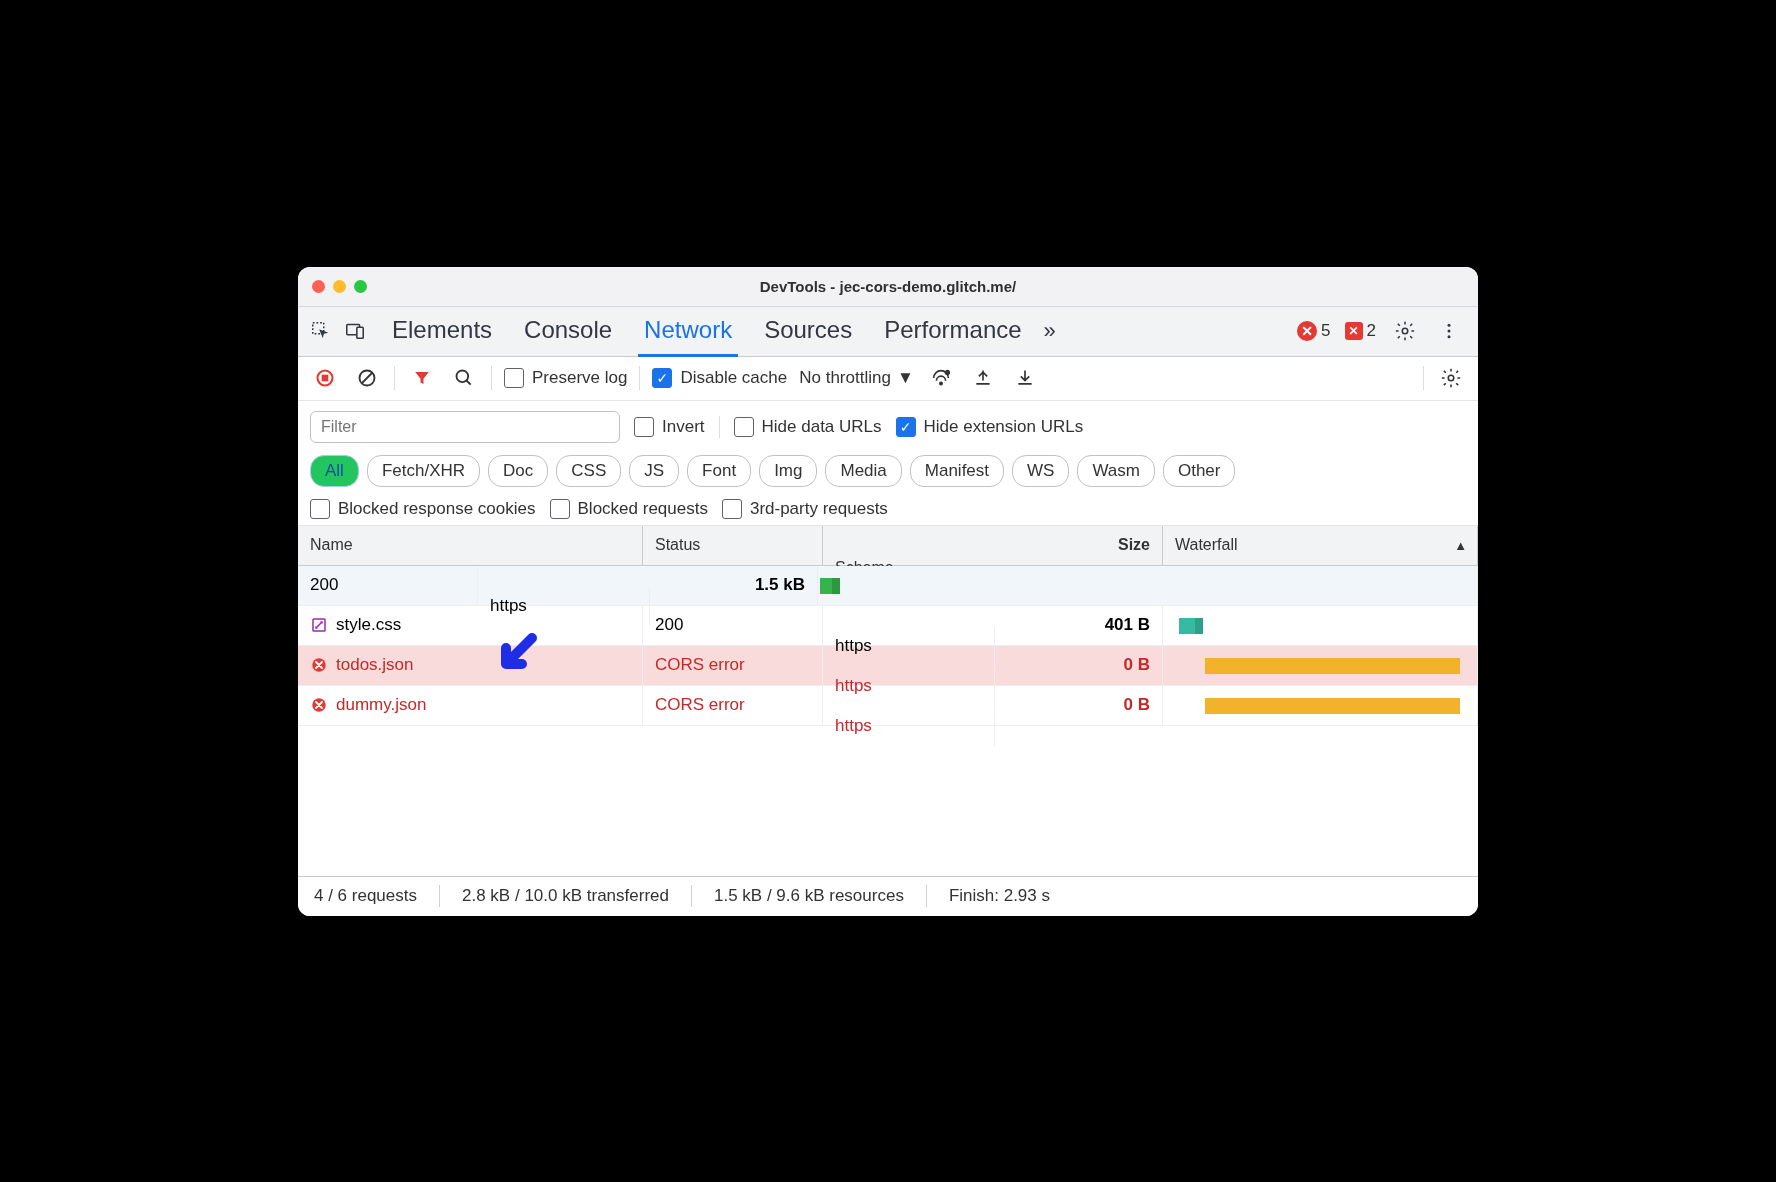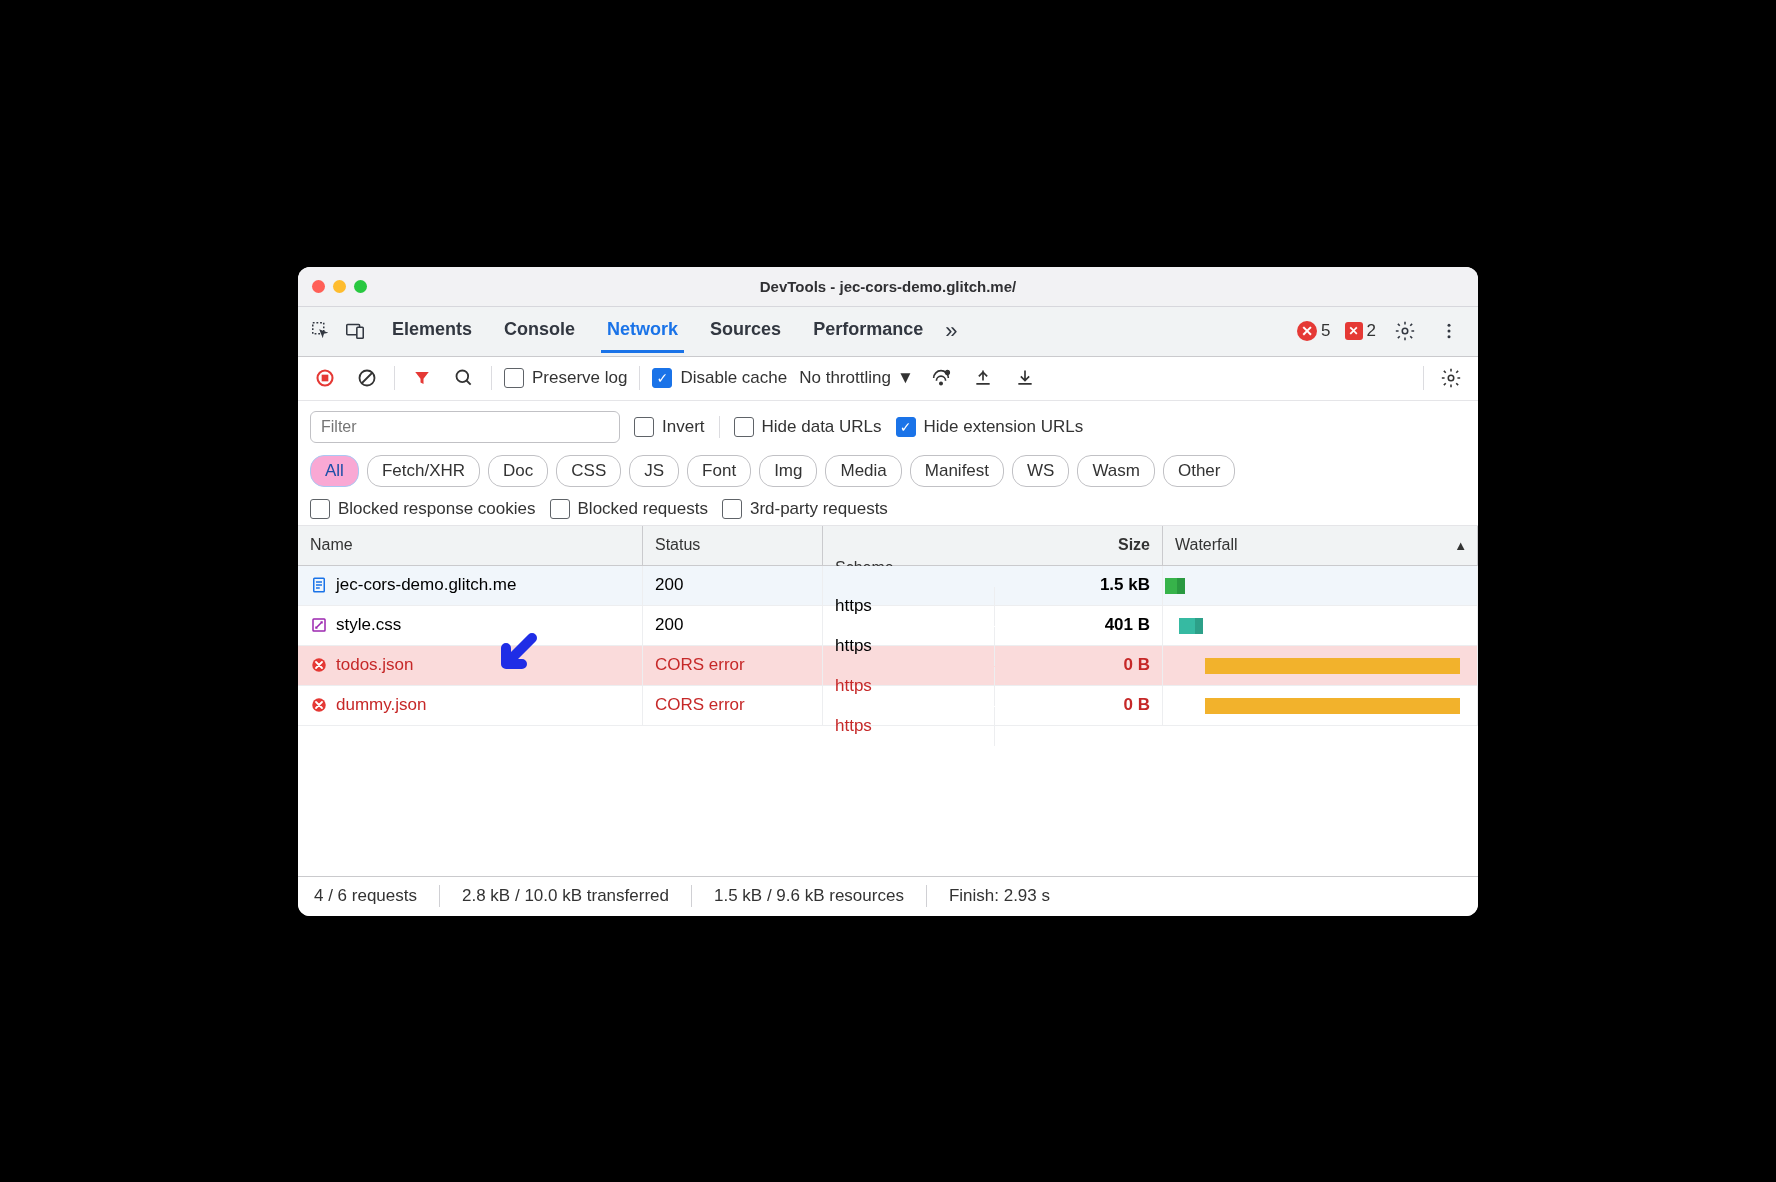--- a/index.html
+++ b/index.html
@@ -47,21 +47,21 @@
 .tabsbar {
   height: 50px;
   background: #f1f3f4;
   display: flex;
   align-items: center;
   border-bottom: 1px solid #cacacd;
   padding: 0 8px;
   gap: 4px;
 }
 .icon-btn { width: 30px; height: 30px; display:flex; align-items:center; justify-content:center; cursor:pointer; color:#323740; }
-.tabs { display:flex; gap:20px; margin-left:12px; font-size:18px; color:#323740;font-weight:bold; }
+.tabs { display:flex; gap:20px; margin-left:12px; font-size:24px; color:#323740; }
 .tab { padding: 10px 6px; cursor:pointer; }
 .tab.active { color:#1a73e8; border-bottom: 3px solid #1a73e8; }
 .tabmore { font-size:22px; color:#323740; margin-left:12px; cursor:pointer; }
 .right-icons { margin-left:auto; display:flex; align-items:center; gap:14px; padding-right:6px; }
 .badge { display:flex; align-items:center; gap:4px; font-size:17px; color:#333; }
 .badge .circ { width:20px; height:20px; border-radius:50%; display:flex; align-items:center; justify-content:center; color:#fff; font-size:14px; font-weight:bold; }
 .badge .circ.red { background:#e53935; }
 .badge .sq { width:18px; height:18px; background:#e53935; color:#fff; font-size:12px; font-weight:bold; border-radius:3px; display:flex; align-items:center; justify-content:center; }
 .toolbar2 {
   height: 44px;
@@ -85,21 +85,21 @@
 .filterinput {
   width: 310px; height:32px;
   border:1px solid #c1c1c5; border-radius:6px;
   padding:0 10px; font-size:16px;
 }
 .chipsrow { display:flex; gap:8px; width:100%; flex-wrap:wrap; }
 .chip {
   height:32px; padding:0 14px; border:1px solid #c1c1c5; border-radius:14px;
   display:flex; align-items:center; font-size:17px; color:#333; cursor:pointer;
 }
-.chip.active { background:#f9a8d4; border-color:#a9c8f3; color:#1b4fa7; }
+.chip.active { background:#22c55e; border-color:#a9c8f3; color:#1b4fa7; }
 .table-header {
   display:flex; height:40px; background:#f1f3f4; border-bottom:1px solid #cacacd;
   font-size:16px; color:#333;
 }
 .col { display:flex; align-items:center; padding:0 12px; border-right:1px solid #cacacd; }
 .col.name { width:345px; }
 .col.status { width:180px; }
 .col.scheme { width:172px;margin-top:42px; }
 .col.size { width:168px; justify-content:flex-end;font-weight:bold; }
 .col.waterfall { flex:1; position:relative; }
@@ -305,27 +305,20 @@
   </div>
 
   <div class="table-body" id="table-body">
 
     <div class="arrow-annot" style="left:196px; top:64px;">
       <svg width="48" height="48" viewBox="0 0 48 48">
           <path d="M38 8 L12 34 M12 34 L12 18 M12 34 L28 34" stroke="#1f2de6" stroke-width="10" stroke-linecap="round" stroke-linejoin="round" fill="none"></path>
         </svg>
     </div>
   <div class="row alt">
-        <div class="col name">
-          <svg class="ic" viewBox="0 0 24 24" fill="none" stroke="#1a73e8" stroke-width="2">
-            <rect x="5" y="3" width="14" height="18" rx="1"></rect>
-            <path d="M8 8h8M8 12h8M8 16h5"></path>
-          </svg>
-          <span>jec-cors-demo.glitch.me</span>
-        </div>
         <div class="col status">200</div>
         <div class="col scheme">https</div>
         <div class="col size">1.5 kB</div>
         <div class="col waterfall" style="position:relative">
           <div class="wf-bar" style="left:2px;width:18px;background:#37b34a;"></div>
           <div class="wf-bar" style="left:14px;width:8px;background:#2a9940;"></div>
         </div>
       </div>
       <div class="row">
         <div class="col name">

